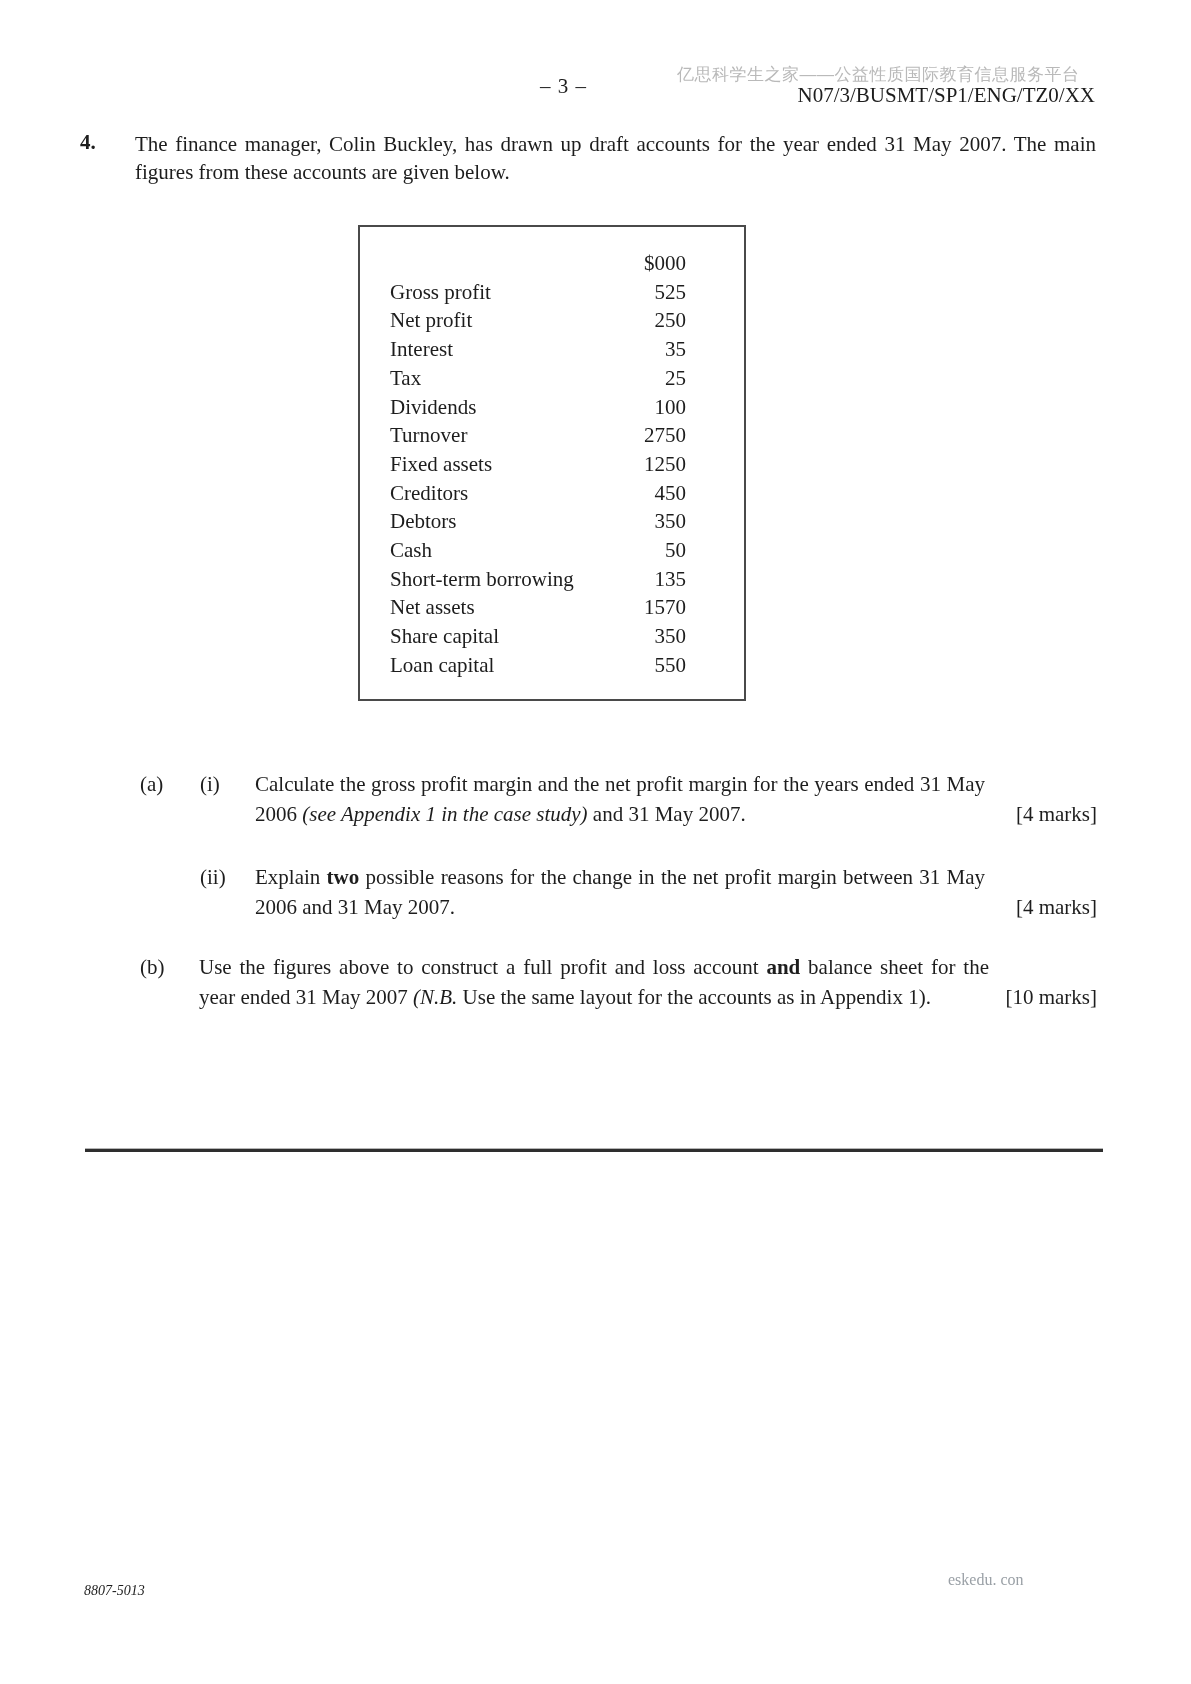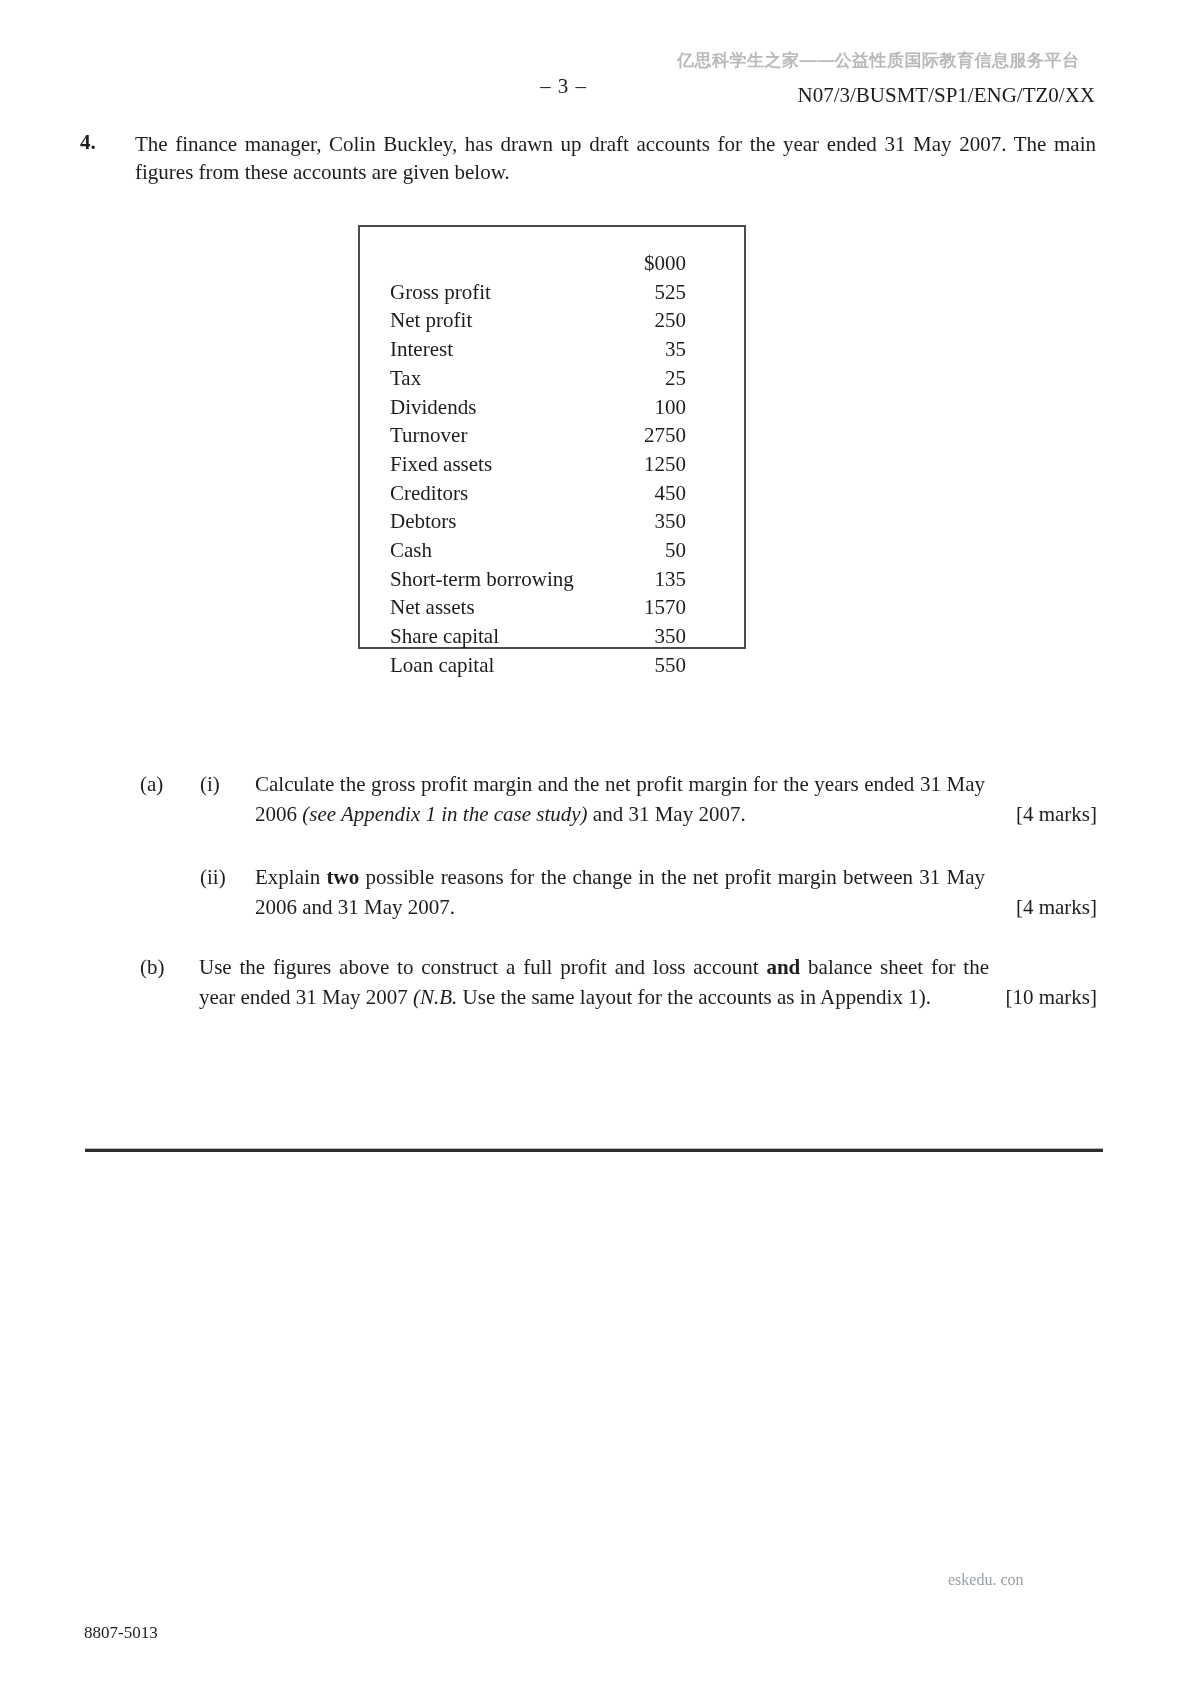--- a/index.html
+++ b/index.html
@@ -8,29 +8,28 @@
     width: 1191px;
     height: 1684px;
     background: #ffffff;
     font-family: "Liberation Serif", serif;
     color: #1d1d1d;
     overflow: hidden;
   }
   
   .cn-watermark {
     position: absolute;
-    top: 49px;
+    top: 63px;
     left: 677px;
     width: 380px;
     font-family: "Liberation Sans", sans-serif;
     font-size: 17px;
     color: #b9b9b9;
     letter-spacing: 0.5px;
     white-space: nowrap;
-    font-weight: bold;
   }
   .page-number {
     position: absolute;
     top: 74px;
     left: 540px;
     width: 110px;
     font-size: 21px;
     letter-spacing: 1px;
   }
   .paper-code {
@@ -57,21 +56,21 @@
     line-height: 28px;
     text-align: justify;
     text-align-last: left;
   }
   
   .acc-box {
     position: absolute;
     top: 225px;
     left: 358px;
     width: 388px;
-    height: 424px;
+    height: 476px;
     border: 2px solid #4a4a4a;
     box-sizing: border-box;
     padding: 22px 58px 18px 30px;
     font-size: 21px;
     line-height: 28.7px;
   }
   .acc-row { display: flex; justify-content: space-between; }
   .acc-label { white-space: nowrap; }
   .acc-value { text-align: right; min-width: 52px; }
   .acc-unit-row { text-align: right; }
@@ -113,23 +112,24 @@
     position: absolute;
     top: 1148px;
     left: 85px;
     width: 1018px;
     height: 4px;
     background: linear-gradient(to bottom, #b5b5b5 0 30%, #2e2e2e 30% 100%);
   }
   
   .footer-code {
     position: absolute;
-    top: 1623px;
+    top: 1583px;
     left: 84px;
-    font-size: 17px;
+    font-size: 14px;
+    font-style: italic;
   }
   .footer-watermark {
     position: absolute;
     top: 1571px;
     left: 948px;
     font-family: Liberation Serif, serif;
     font-size: 16px;
     color: #9aa0a6;
     white-space: nowrap;
   }

